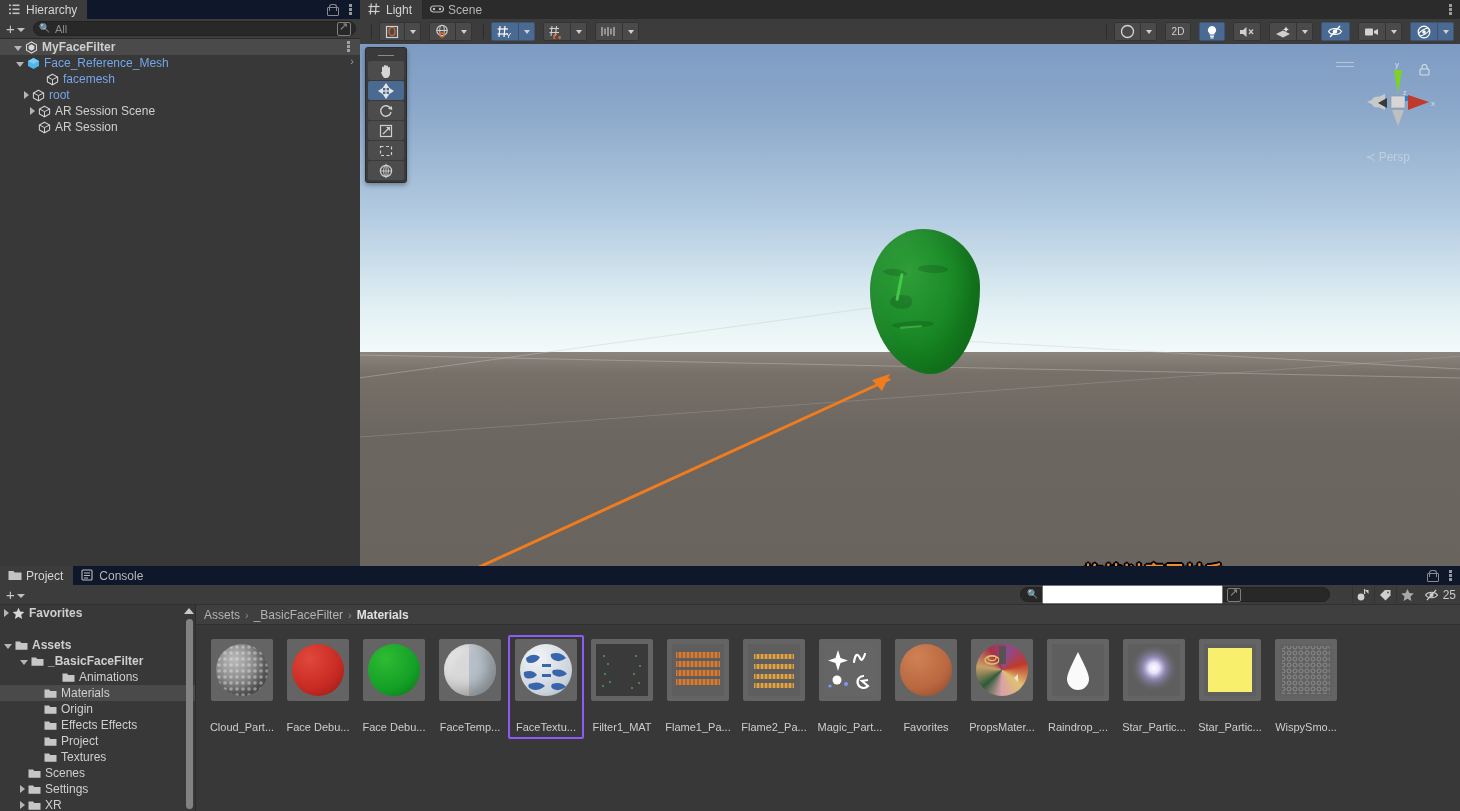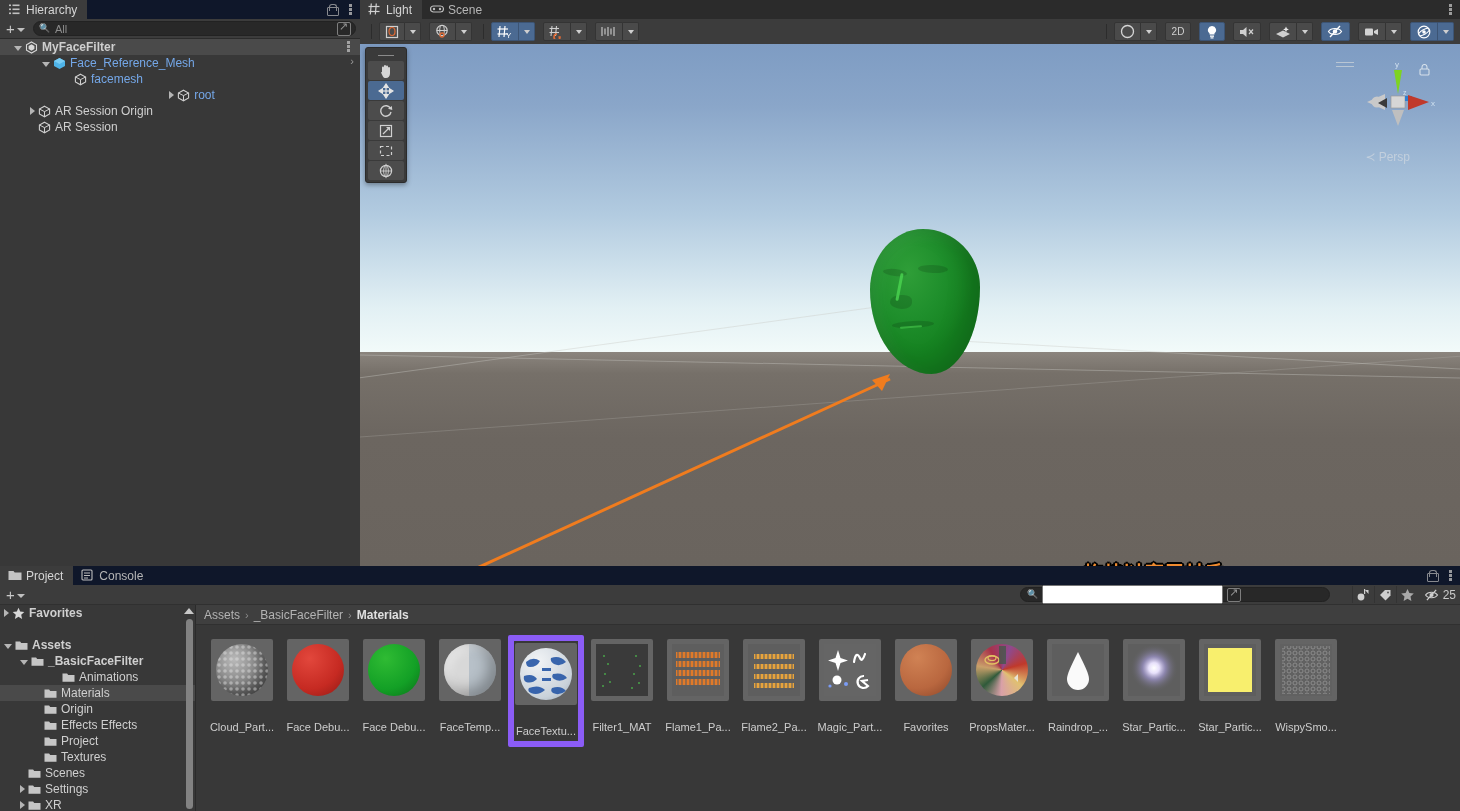--- a/index.html
+++ b/index.html
@@ -261,21 +261,21 @@
   .breadcrumb .sep { color: #8d8d8d; font-size: 11px; }
   .breadcrumb .crumb.last { color: #e0e0e0; font-weight: bold; }
 
   .asset-grid {
     display: flex; flex-wrap: wrap; padding: 10px 8px 0 8px; gap: 0px;
   }
   .asset {
     width: 76px; display: flex; flex-direction: column; align-items: center;
     padding: 4px 2px 6px 2px; cursor: default; gap: 15px;
   }
-  .asset.selected { border: 6px solid #8b5cf6; padding: 2px 0 4px 0; border-radius: 2px; }
+  .asset.selected { border: 2px solid #8b5cf6; padding: 2px 0 4px 0; border-radius: 2px; }
   .asset-thumb {
     width: 62px; height: 62px; background: #646464; border-radius: 2px;
     display: flex; align-items: center; justify-content: center; overflow: hidden;
     position: relative;
   }
   .asset-label {
     margin-top: 5px; font-size: 11px; color: #cdcdcd; max-width: 72px;
     white-space: nowrap; overflow: hidden; text-align: center;
   }
   .sphere { width: 52px; height: 52px; border-radius: 50%; }
@@ -329,58 +329,58 @@
               <polygon points="6.5,1 11.5,3.8 11.5,9.2 6.5,12 1.5,9.2 1.5,3.8" fill="none" stroke="#d8d8d8" stroke-width="1.1"></polygon>
               <polygon points="6.5,3.3 9.4,5 9.4,8 6.5,9.7 3.6,8 3.6,5" fill="#d8d8d8"></polygon>
             </svg></span>
           <span class="hier-label" style="font-weight:bold">MyFaceFilter</span>
           <span class="kebab row-kebab">
             <i></i>
             <i></i>
             <i></i>
           </span>
         </div>
-        <div class="hier-row" style="padding-left: 42px;">
+        <div class="hier-row" style="padding-left: 16px;">
           <span class="foldout open"></span>
           <span class="go-icon"><svg width="13" height="13" viewBox="0 0 13 13">
               <polygon points="6.5,1 12,4 12,9 6.5,12 1,9 1,4" fill="#4fb4e8"></polygon>
               <polygon points="6.5,1 12,4 6.5,7 1,4" fill="#79cdf5"></polygon>
             </svg></span>
           <span class="hier-label blue">Face_Reference_Mesh</span>
           <span class="row-arrow">›</span>
         </div>
-        <div class="hier-row" style="padding-left: 66px;">
+        <div class="hier-row" style="padding-left: 38px;">
           <span class="foldout empty"></span>
           <span class="go-icon"><svg width="13" height="13" viewBox="0 0 13 13">
               <polygon points="6.5,1.2 11.6,4 11.6,9 6.5,11.8 1.4,9 1.4,4" fill="none" stroke="#cfcfcf" stroke-width="1.1"></polygon>
               <line x1="1.4" y1="4" x2="6.5" y2="6.6" stroke="#cfcfcf" stroke-width="1"></line>
               <line x1="11.6" y1="4" x2="6.5" y2="6.6" stroke="#cfcfcf" stroke-width="1"></line>
               <line x1="6.5" y1="6.6" x2="6.5" y2="11.8" stroke="#cfcfcf" stroke-width="1"></line>
             </svg></span>
           <span class="hier-label blue">facemesh</span>
         </div>
-        <div class="hier-row" style="padding-left: 24px; justify-content: center;">
+        <div class="hier-row" style="padding-left: 24px;">
           <span class="foldout"></span>
           <span class="go-icon"><svg width="13" height="13" viewBox="0 0 13 13">
               <polygon points="6.5,1.2 11.6,4 11.6,9 6.5,11.8 1.4,9 1.4,4" fill="none" stroke="#cfcfcf" stroke-width="1.1"></polygon>
               <line x1="1.4" y1="4" x2="6.5" y2="6.6" stroke="#cfcfcf" stroke-width="1"></line>
               <line x1="11.6" y1="4" x2="6.5" y2="6.6" stroke="#cfcfcf" stroke-width="1"></line>
               <line x1="6.5" y1="6.6" x2="6.5" y2="11.8" stroke="#cfcfcf" stroke-width="1"></line>
             </svg></span>
           <span class="hier-label blue">root</span>
         </div>
         <div class="hier-row" style="padding-left: 30px;">
           <span class="foldout"></span>
           <span class="go-icon"><svg width="13" height="13" viewBox="0 0 13 13">
               <polygon points="6.5,1.2 11.6,4 11.6,9 6.5,11.8 1.4,9 1.4,4" fill="none" stroke="#cfcfcf" stroke-width="1.1"></polygon>
               <line x1="1.4" y1="4" x2="6.5" y2="6.6" stroke="#cfcfcf" stroke-width="1"></line>
               <line x1="11.6" y1="4" x2="6.5" y2="6.6" stroke="#cfcfcf" stroke-width="1"></line>
               <line x1="6.5" y1="6.6" x2="6.5" y2="11.8" stroke="#cfcfcf" stroke-width="1"></line>
             </svg></span>
-          <span class="hier-label">AR Session Origin</span>
+          <span class="hier-label">AR Session Scene</span>
         </div>
         <div class="hier-row" style="padding-left: 30px;">
           <span class="foldout empty"></span>
           <span class="go-icon"><svg width="13" height="13" viewBox="0 0 13 13">
               <polygon points="6.5,1.2 11.6,4 11.6,9 6.5,11.8 1.4,9 1.4,4" fill="none" stroke="#cfcfcf" stroke-width="1.1"></polygon>
               <line x1="1.4" y1="4" x2="6.5" y2="6.6" stroke="#cfcfcf" stroke-width="1"></line>
               <line x1="11.6" y1="4" x2="6.5" y2="6.6" stroke="#cfcfcf" stroke-width="1"></line>
               <line x1="6.5" y1="6.6" x2="6.5" y2="11.8" stroke="#cfcfcf" stroke-width="1"></line>
             </svg></span>
           <span class="hier-label">AR Session</span>

